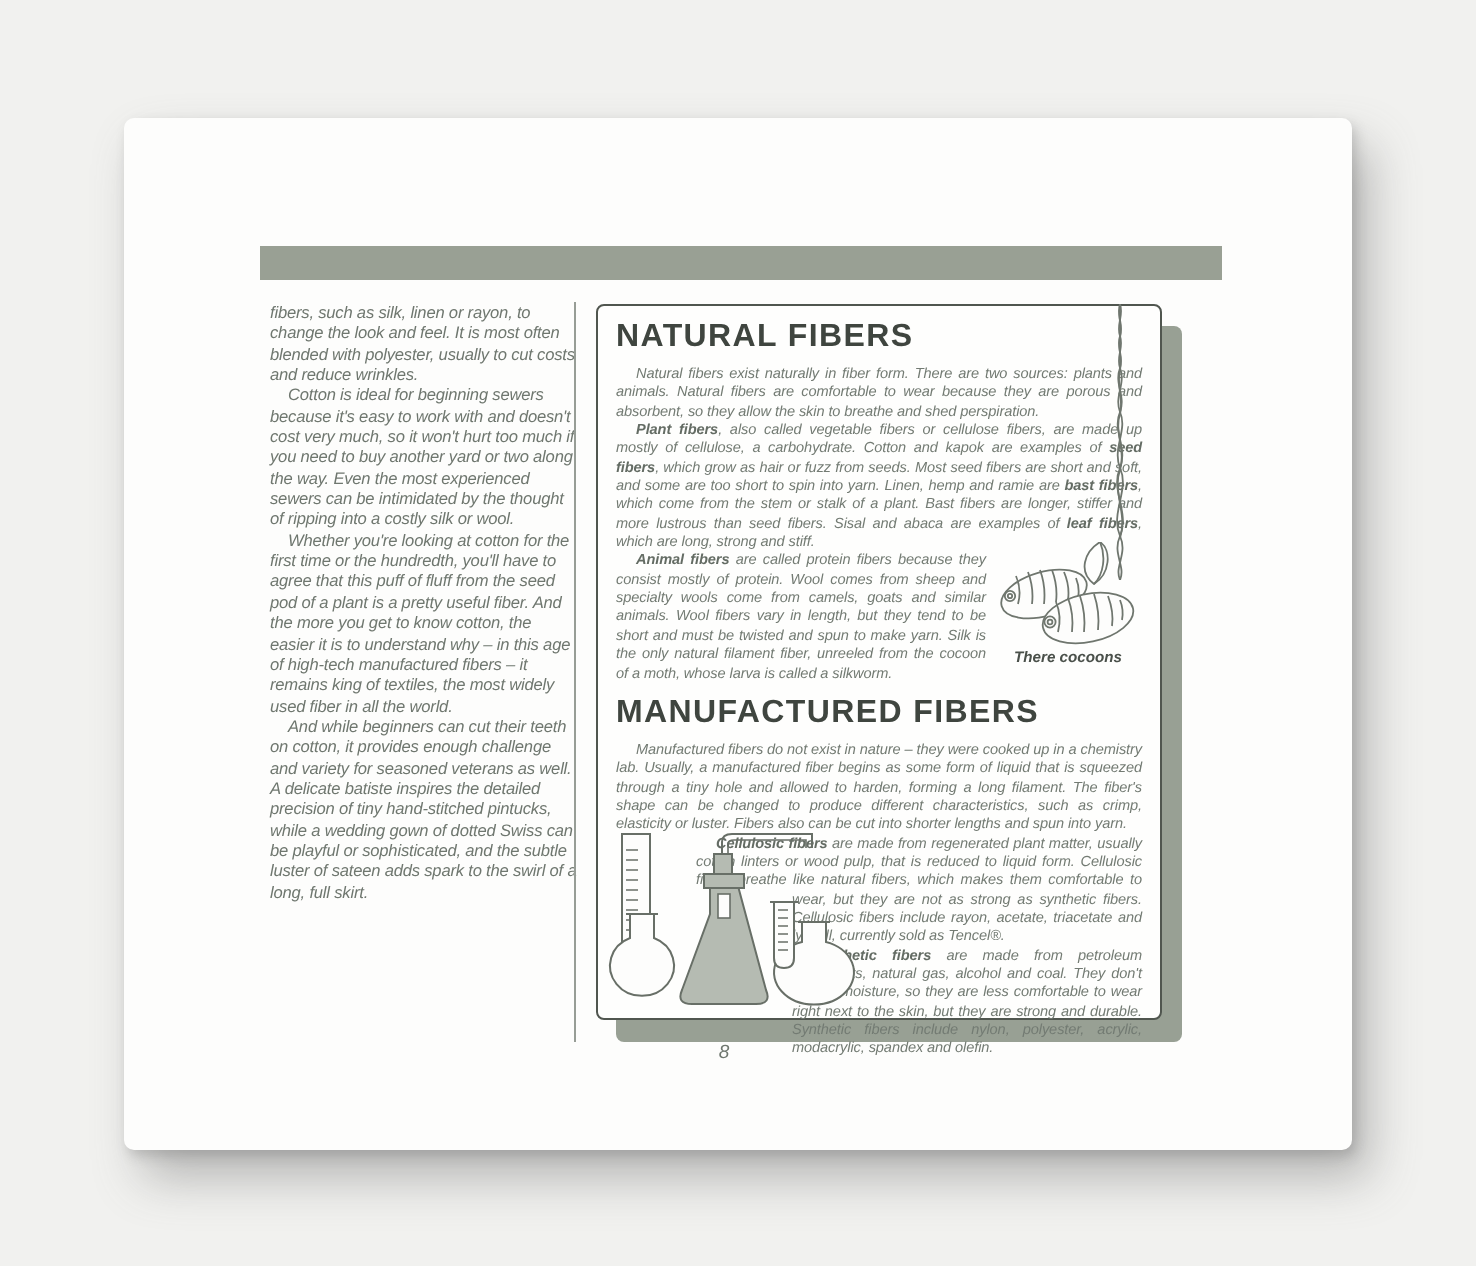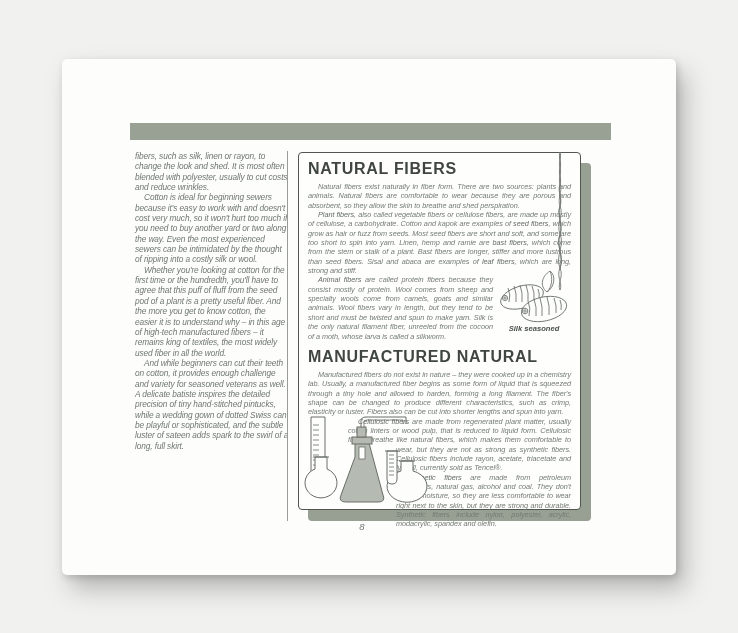--- a/index.html
+++ b/index.html
@@ -40,21 +40,21 @@
   .panel-heading {
     font-size:16px; font-weight:bold; color:#3f453f;
     letter-spacing:0.7px; margin:1px 0 4px 0;
   }
   .panel-heading.second { margin-top:7px; }
   .panel p {
     margin:0; font-size:7.3px; line-height:9.35px; font-style:italic;
     color:#737b73; text-align:justify; text-indent:10px;
     letter-spacing:-0.05px;
   }
-  .panel p b { font-weight:normal; color:#646c64; }
+  .panel p b { font-weight:bold; color:#646c64; }
   .natural-text { margin-right:16px; }
   .spacer-cocoon { float:right; width:78px; height:42px; margin-top:19px; }
   .spacer-flask-a { float:left; width:40px; height:10px; margin-top:19px; }
   .spacer-flask-b { float:left; clear:left; width:88px; height:112px; }
   .thread-wrap { position:absolute; top:-1px; right:12px; width:16px; height:138px; }
   .cocoons-wrap { position:absolute; top:118px; right:4px; width:84px; text-align:center; }
   .cocoons-caption {
     font-size:7.6px; font-weight:bold; font-style:italic;
     color:#4a504a; margin-top:1px;
   }
@@ -67,21 +67,21 @@
 </style>
 </head>
 <body>
 
 <div class="stage">
   <div class="sheet">
 
     <div class="header-bar"></div>
 
     <div class="left-col">
-      <p>fibers, such as silk, linen or rayon, to change the look and shed. It is most often blended with polyester, usually to cut costs and reduce wrinkles.</p>
+      <p>fibers, such as silk, linen or rayon, to change the look and feel. It is most often blended with polyester, usually to cut costs and reduce wrinkles.</p>
       <p>Cotton is ideal for beginning sewers because it's easy to work with and doesn't cost very much, so it won't hurt too much if you need to buy another yard or two along the way. Even the most experienced sewers can be intimidated by the thought of ripping into a costly silk or wool.</p>
       <p>Whether you're looking at cotton for the first time or the hundredth, you'll have to agree that this puff of fluff from the seed pod of a plant is a pretty useful fiber. And the more you get to know cotton, the easier it is to understand why – in this age of high-tech manufactured fibers – it remains king of textiles, the most widely used fiber in all the world.</p>
       <p>And while beginners can cut their teeth on cotton, it provides enough challenge and variety for seasoned veterans as well. A delicate batiste inspires the detailed precision of tiny hand-stitched pintucks, while a wedding gown of dotted Swiss can be playful or sophisticated, and the subtle luster of sateen adds spark to the swirl of a long, full skirt.</p>
     </div>
 
     <div class="divider"></div>
 
     <div class="panel">
       <div class="panel-inner">
 
@@ -103,21 +103,21 @@
               <ellipse cx="30" cy="26" rx="22" ry="11" transform="rotate(-16 30 26)" fill="#fdfdfc"></ellipse>
               <path d="M16,17 q3,7 1,14 M22,15 q3,8 2,16 M28,14 q3,8 2,17 M34,14 q3,8 2,16 M40,15 q3,7 2,14 M46,18 q2,5 1,10"></path>
               <circle cx="13" cy="27" r="2.6"></circle>
               <circle cx="13" cy="27" r="1.1"></circle>
               <ellipse cx="52" cy="38" rx="23" ry="12" transform="rotate(-12 52 38)" fill="#fdfdfc"></ellipse>
               <path d="M36,30 q3,7 1,15 M42,28 q3,8 2,17 M48,27 q3,9 2,18 M55,26 q3,9 2,18 M62,27 q3,8 2,15 M68,29 q2,5 1,10"></path>
               <circle cx="33" cy="40" r="2.8"></circle>
               <circle cx="33" cy="40" r="1.2"></circle>
             </g>
           </svg>
-          <div class="cocoons-caption">Silk seasoned</div>
+          <div class="cocoons-caption">There cocoons</div>
         </div>
 
         <div class="flasks-wrap">
           <svg viewBox="0 0 128 94" width="128" height="94">
             <g stroke="#686f67" stroke-width="1" fill="#fdfdfc">
 
               <path d="M9,4 L9,72 Q9,80 16,80 Q23,80 23,72 L23,4 Z"></path>
               <path d="M11,12 h6 M11,17 h6 M11,22 h6 M11,27 h6 M11,32 h6 M11,37 h6 M11,42 h6 M11,47 h6 M11,52 h6 M11,57 h6 M11,62 h6 M11,67 h6" fill="none" stroke-width="0.8"></path>
 
               <path d="M13,44 L13,56 a16,15 0 1 0 12,0 L25,44 Z"></path>
@@ -140,21 +140,21 @@
               <path d="M62,14 L62,9 Q62,7 65,7 L101,7 L101,11" fill="none" stroke-width="0.8"></path>
             </g>
           </svg>
         </div>
 
         <h2 class="panel-heading">NATURAL FIBERS</h2>
         <p class="natural-text">Natural fibers exist naturally in fiber form. There are two sources: plants and animals. Natural fibers are comfortable to wear because they are porous and absorbent, so they allow the skin to breathe and shed perspiration.</p>
         <p class="natural-text"><b>Plant fibers</b><span>, also called vegetable fibers or cellulose fibers, are made up mostly of cellulose, a carbohydrate. Cotton and kapok are examples of </span><b>seed fibers</b><span>, which grow as hair or fuzz from seeds. Most seed fibers are short and soft, and some are too short to spin into yarn. Linen, hemp and ramie are </span><b>bast fibers</b><span>, which come from the stem or stalk of a plant. Bast fibers are longer, stiffer and more lustrous than seed fibers. Sisal and abaca are examples of </span><b>leaf fibers</b><span>, which are long, strong and stiff.</span></p>
         <p class="natural-text"><span class="spacer-cocoon"></span><b>Animal fibers</b><span> are called protein fibers because they consist mostly of protein. Wool comes from sheep and specialty wools come from camels, goats and similar animals. Wool fibers vary in length, but they tend to be short and must be twisted and spun to make yarn. Silk is the only natural filament fiber, unreeled from the cocoon of a moth, whose larva is called a silkworm.</span></p>
 
-        <h2 class="panel-heading second">MANUFACTURED NATURAL</h2>
+        <h2 class="panel-heading second">MANUFACTURED FIBERS</h2>
         <p>Manufactured fibers do not exist in nature – they were cooked up in a chemistry lab. Usually, a manufactured fiber begins as some form of liquid that is squeezed through a tiny hole and allowed to harden, forming a long filament. The fiber's shape can be changed to produce different characteristics, such as crimp, elasticity or luster. Fibers also can be cut into shorter lengths and spun into yarn.</p>
         <p><span class="spacer-flask-a"></span><span class="spacer-flask-b"></span><b>Cellulosic fibers</b><span> are made from regenerated plant matter, usually cotton linters or wood pulp, that is reduced to liquid form. Cellulosic fibers breathe like natural fibers, which makes them comfortable to wear, but they are not as strong as synthetic fibers. Cellulosic fibers include rayon, acetate, triacetate and lyocell, currently sold as Tencel®.</span></p>
         <p><b>Synthetic fibers</b><span> are made from petroleum byproducts, natural gas, alcohol and coal. They don't absorb moisture, so they are less comfortable to wear right next to the skin, but they are strong and durable. Synthetic fibers include nylon, polyester, acrylic, modacrylic, spandex and olefin.</span></p>
 
       </div>
     </div>
 
     <div class="page-number">8</div>
 
   </div>

